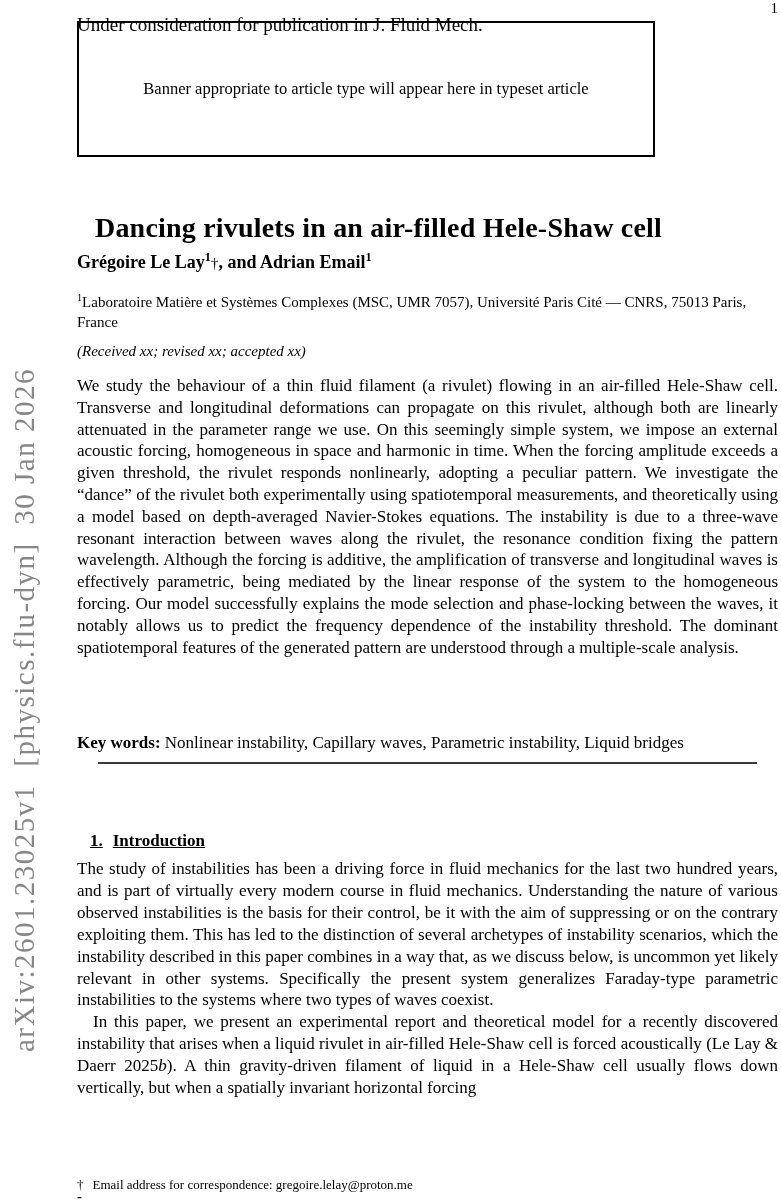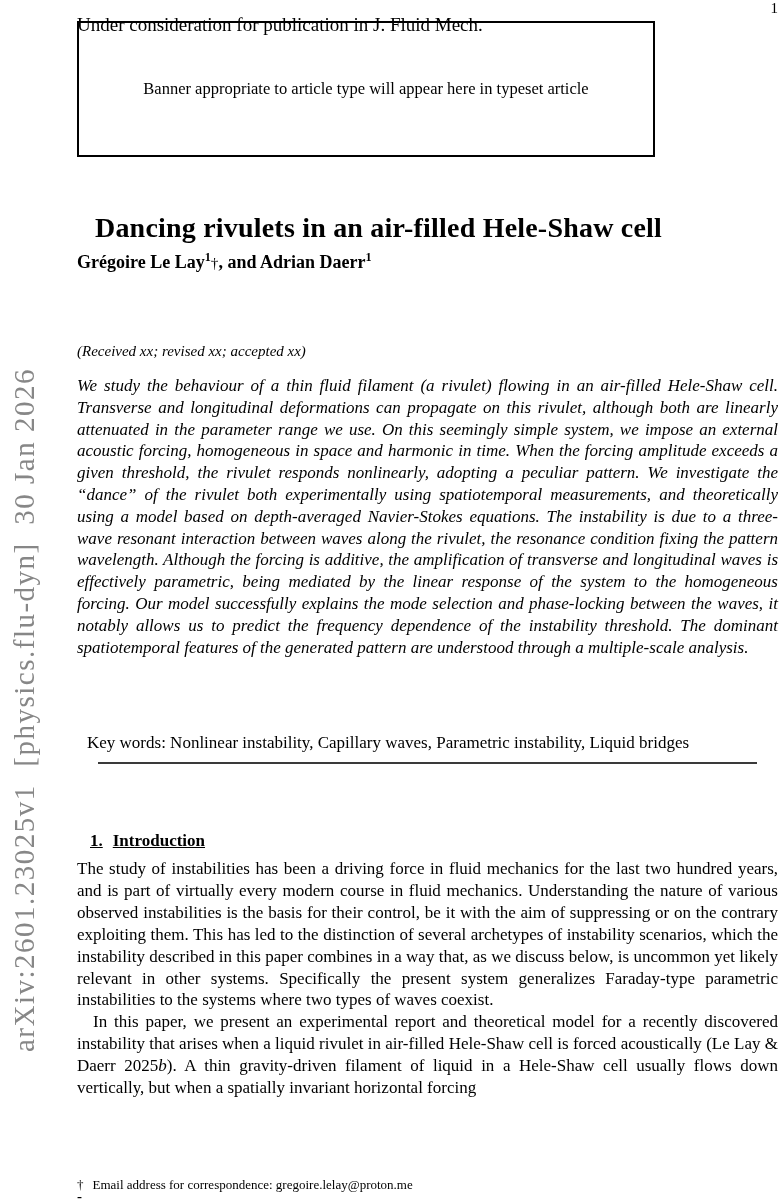--- a/index.html
+++ b/index.html
@@ -45,28 +45,28 @@
 
   .affiliation {
     position:absolute; left:77px; top:292px; width:701px;
     font-size:15px; line-height:20px;
   }
 
   .received { position:absolute; left:77px; top:343px; font-size:15px;font-style:italic; }
 
   .abstract {
     position:absolute; left:77px; top:375px; width:701px;
-    font-size:17px; line-height:21.8px; text-align:justify;font-style:italic;
+    font-size:17px; line-height:21.8px; text-align:justify;
   }
 
   .keywords {
     position:absolute; left:77px; top:733px; width:701px;
     font-size:17px;
   }
-  .keywords .label { font-weight:normal;margin-left:10px; }
+  .keywords .label { font-weight:bold; }
 
   .rule {
     position:absolute; left:98px; top:762px; width:659px; height:2px;
     background:#3a3a3a;
   }
 
   .section-heading {
     position:absolute; left:90px; top:831px; width:701px;
     font-size:17px; font-weight:bold;text-decoration:underline;
   }
@@ -100,22 +100,23 @@
 
   <div class="running-head">Under consideration for publication in J. Fluid Mech.</div>
   <div class="page-number">1</div>
 
   <div class="banner-box">
     <span>Banner appropriate to article type will appear here in typeset article</span>
   </div>
 
   <h1 class="title">Dancing rivulets in an air-filled Hele-Shaw cell</h1>
 
-  <div class="authors"><span class="bold">Grégoire Le Lay</span><sup>1</sup><span class="dagger">†</span><span class="bold">, and </span><span class="bold">Adrian Daerr</span><sup>1</sup></div>
+  <div class="authors"><span class="bold">Grégoire Le Lay</span><sup>1</sup><span class="dagger">†</span><span class="bold">, and </span><span class="bold">Adrian Email</span><sup>1</sup></div>
 
+  <div class="affiliation"><sup>1</sup><span>Laboratoire Matière et Systèmes Complexes (MSC, UMR 7057), Université Paris Cité — CNRS, 75013 Paris, France</span></div>
 
   <div class="received">(Received xx; revised xx; accepted xx)</div>
 
   <div class="abstract">We study the behaviour of a thin fluid filament (a rivulet) flowing in an air-filled Hele-Shaw cell. Transverse and longitudinal deformations can propagate on this rivulet, although both are linearly attenuated in the parameter range we use. On this seemingly simple system, we impose an external acoustic forcing, homogeneous in space and harmonic in time. When the forcing amplitude exceeds a given threshold, the rivulet responds nonlinearly, adopting a peculiar pattern. We investigate the “dance” of the rivulet both experimentally using spatiotemporal measurements, and theoretically using a model based on depth-averaged Navier-Stokes equations. The instability is due to a three-wave resonant interaction between waves along the rivulet, the resonance condition fixing the pattern wavelength. Although the forcing is additive, the amplification of transverse and longitudinal waves is effectively parametric, being mediated by the linear response of the system to the homogeneous forcing. Our model successfully explains the mode selection and phase-locking between the waves, it notably allows us to predict the frequency dependence of the instability threshold. The dominant spatiotemporal features of the generated pattern are understood through a multiple-scale analysis.</div>
 
   <div class="keywords"><span class="label">Key words:</span> <span>Nonlinear instability, Capillary waves, Parametric instability, Liquid bridges</span></div>
 
   <div class="rule"></div>
 
   <div class="section-heading"><span class="sec-num">1.</span><span>Introduction</span></div>

